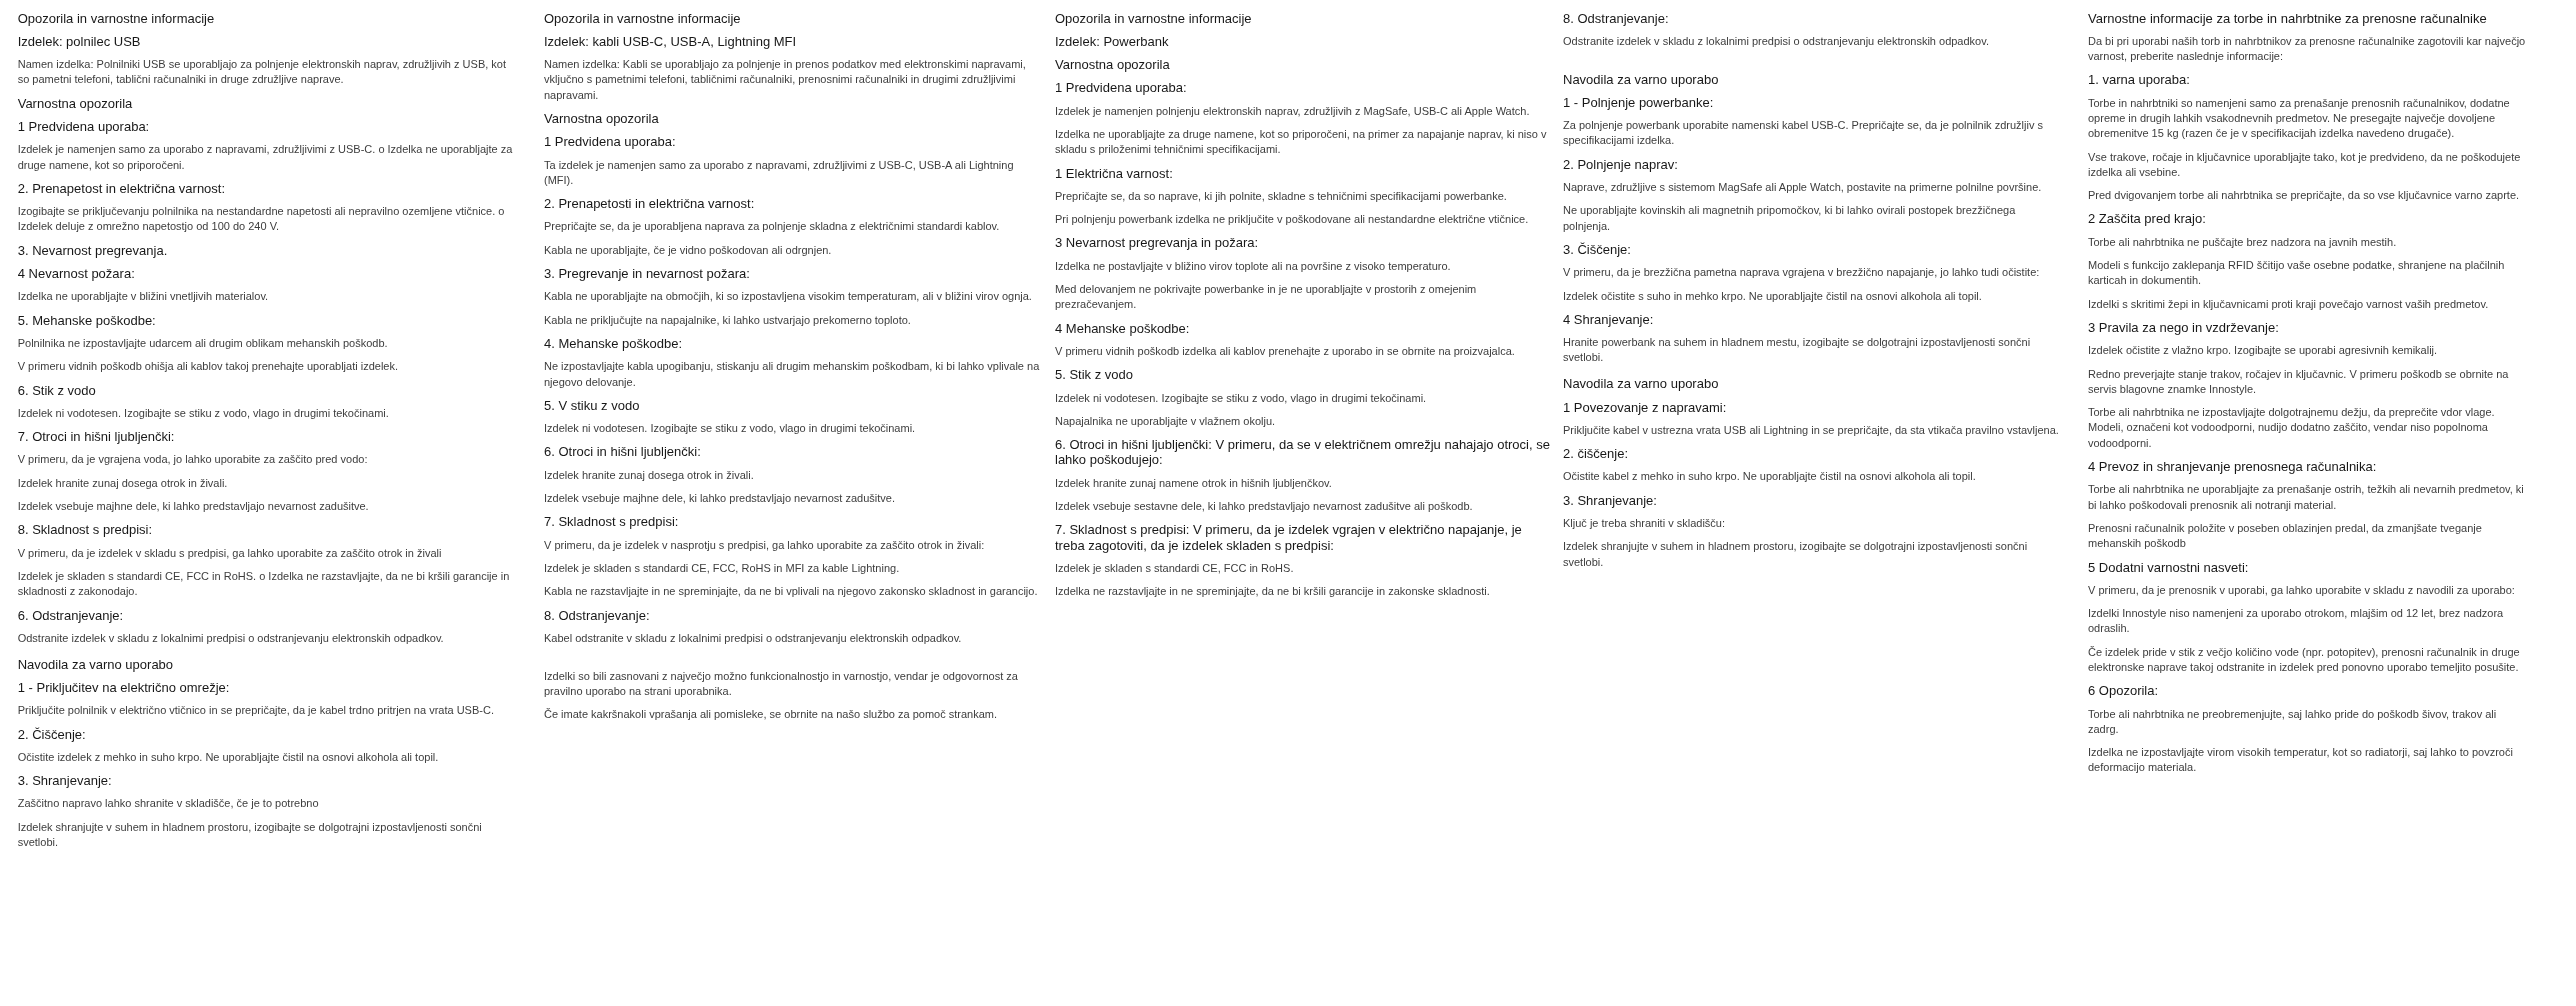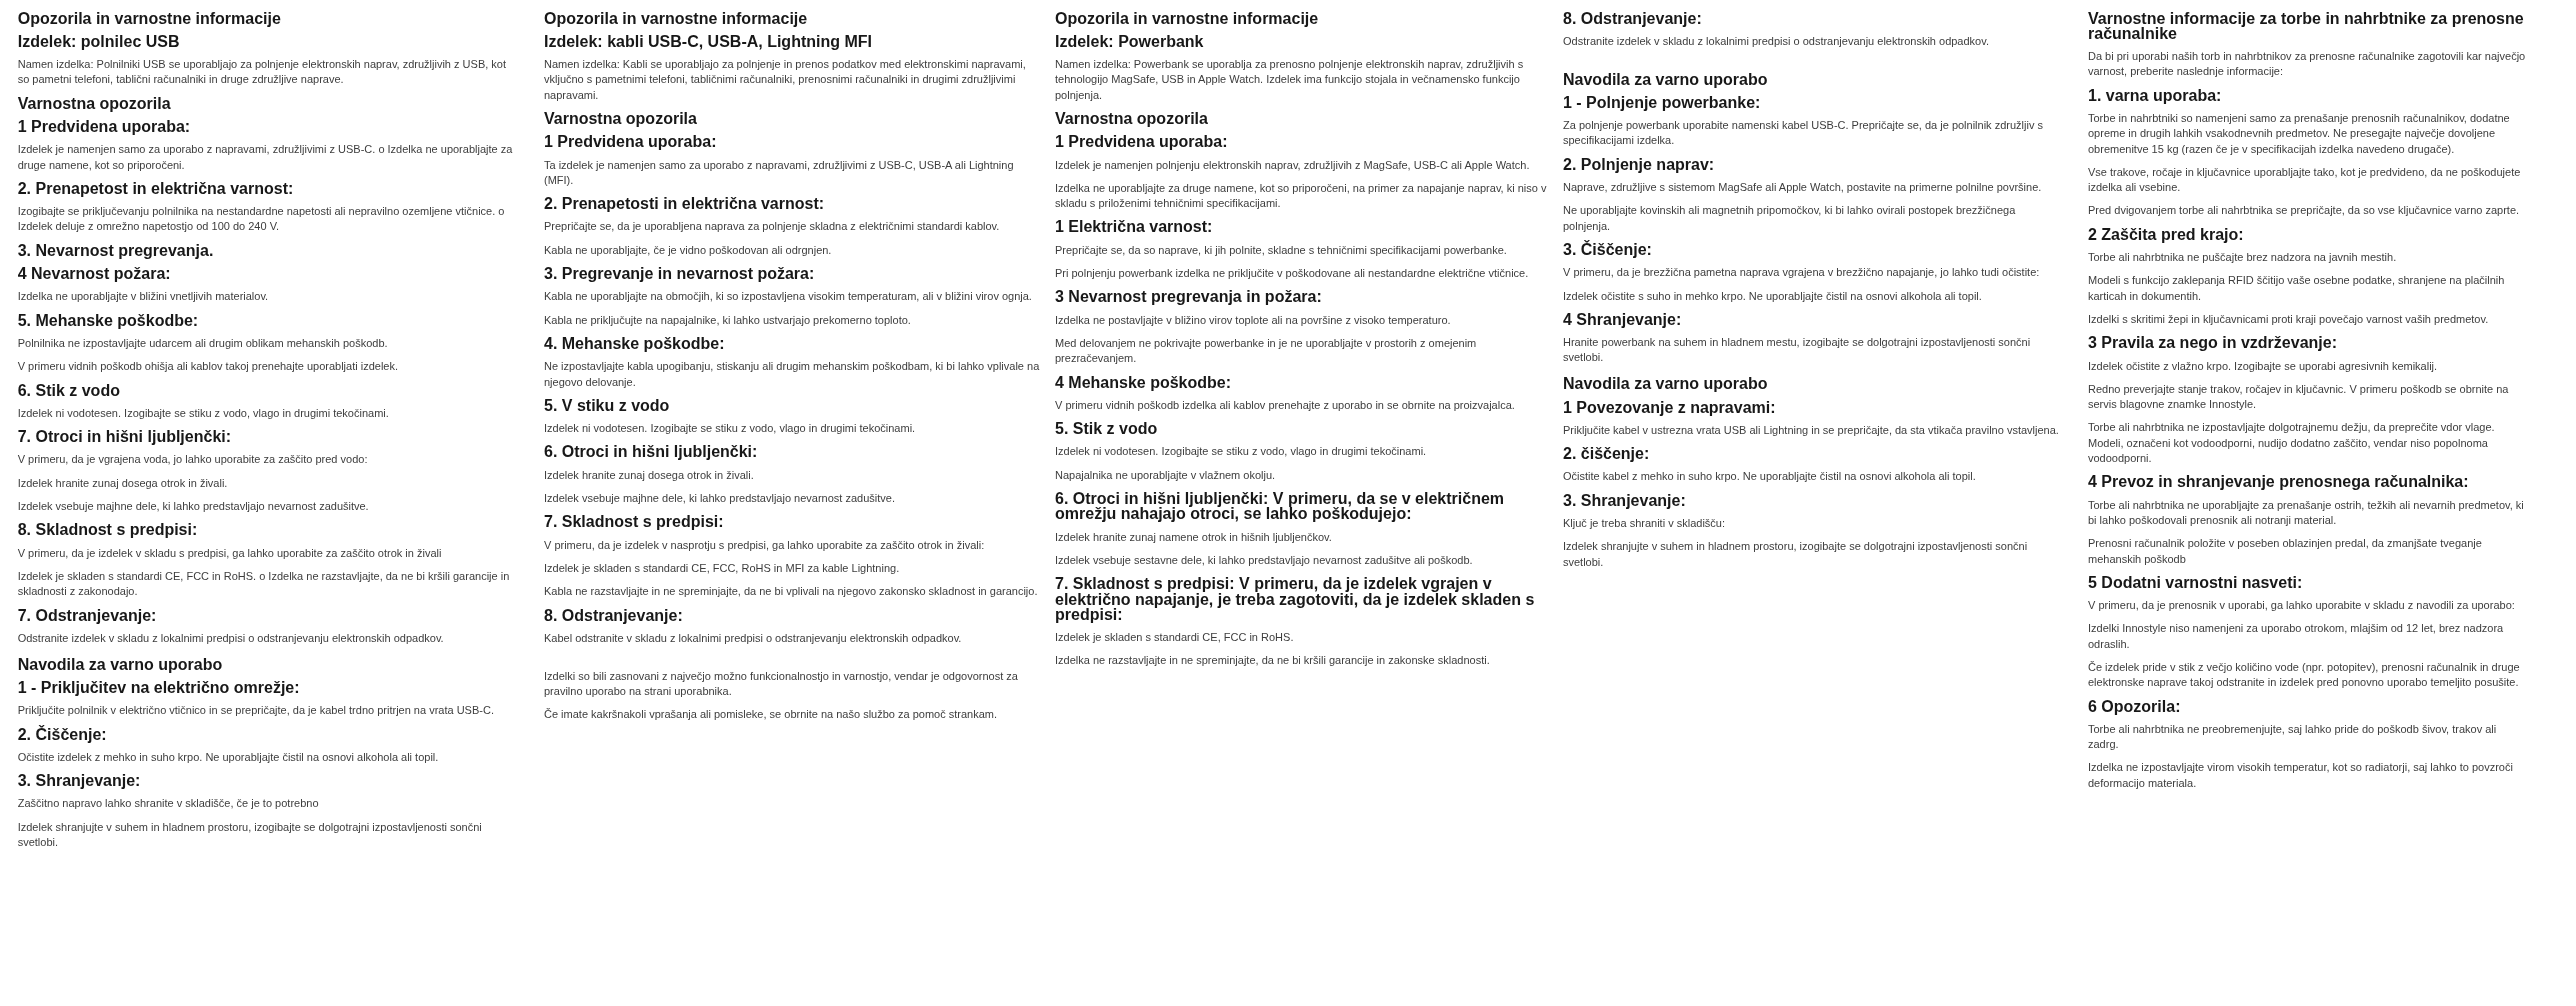--- a/index.html
+++ b/index.html
@@ -11,22 +11,22 @@
     position:relative;
   }
   .doc{position:absolute;inset:0;}
   .col{position:absolute;top:10.5px;}
   .col-0{left:17.7px;width:497px;}
   .col-1{left:544px;width:497px;}
   .col-2{left:1055px;width:497px;}
   .col-3{left:1563px;width:497px;}
   .col-4{left:2088px;width:441px;}
   .col h3{
-    font-size:16px;line-height:15.3px;margin:0 0 8px;
-    color:#181818;font-weight:700;letter-spacing:0;
+    font-size:13px;line-height:15.3px;margin:0 0 8px;
+    color:#181818;font-weight:400;letter-spacing:0;
   }
   .col p{
     font-size:11px;line-height:15.3px;margin:0 0 8px;
     color:#3d3d3d;font-weight:400;
   }
   .gap-lg{margin-top:22.5px !important;}
   .gap-sm{margin-top:10.5px !important;}
 </style>
 </head>
 <body>
@@ -49,21 +49,21 @@
       <p>V primeru vidnih poškodb ohišja ali kablov takoj prenehajte uporabljati izdelek.</p>
       <h3>6. Stik z vodo</h3>
       <p>Izdelek ni vodotesen. Izogibajte se stiku z vodo, vlago in drugimi tekočinami.</p>
       <h3>7. Otroci in hišni ljubljenčki:</h3>
       <p>V primeru, da je vgrajena voda, jo lahko uporabite za zaščito pred vodo:</p>
       <p>Izdelek hranite zunaj dosega otrok in živali.</p>
       <p>Izdelek vsebuje majhne dele, ki lahko predstavljajo nevarnost zadušitve.</p>
       <h3>8. Skladnost s predpisi:</h3>
       <p>V primeru, da je izdelek v skladu s predpisi, ga lahko uporabite za zaščito otrok in živali</p>
       <p>Izdelek je skladen s standardi CE, FCC in RoHS. o Izdelka ne razstavljajte, da ne bi kršili garancije in skladnosti z zakonodajo.</p>
-      <h3>7. Odstranjevanje:</h3>
+      <h3>6. Odstranjevanje:</h3>
       <p>Odstranite izdelek v skladu z lokalnimi predpisi o odstranjevanju elektronskih odpadkov.</p>
       <h3 class="gap-sm">Navodila za varno uporabo</h3>
       <h3>1 - Priključitev na električno omrežje:</h3>
       <p>Priključite polnilnik v električno vtičnico in se prepričajte, da je kabel trdno pritrjen na vrata USB-C.</p>
       <h3>2. Čiščenje:</h3>
       <p>Očistite izdelek z mehko in suho krpo. Ne uporabljajte čistil na osnovi alkohola ali topil.</p>
       <h3>3. Shranjevanje:</h3>
       <p>Zaščitno napravo lahko shranite v skladišče, če je to potrebno</p>
       <p>Izdelek shranjujte v suhem in hladnem prostoru, izogibajte se dolgotrajni izpostavljenosti sončni svetlobi.</p>
     </section>
@@ -92,21 +92,20 @@
       <p>Izdelek je skladen s standardi CE, FCC, RoHS in MFI za kable Lightning.</p>
       <p>Kabla ne razstavljajte in ne spreminjajte, da ne bi vplivali na njegovo zakonsko skladnost in garancijo.</p>
       <h3>8. Odstranjevanje:</h3>
       <p>Kabel odstranite v skladu z lokalnimi predpisi o odstranjevanju elektronskih odpadkov.</p>
       <p class="gap-lg">Izdelki so bili zasnovani z največjo možno funkcionalnostjo in varnostjo, vendar je odgovornost za pravilno uporabo na strani uporabnika.</p>
       <p>Če imate kakršnakoli vprašanja ali pomisleke, se obrnite na našo službo za pomoč strankam.</p>
     </section>
     <section class="col col-2">
       <h3>Opozorila in varnostne informacije</h3>
       <h3>Izdelek: Powerbank</h3>
-      <p>Namen izdelka: Powerbank se uporablja za prenosno polnjenje elektronskih naprav, združljivih s tehnologijo MagSafe, USB in Apple Watch. Izdelek ima funkcijo stojala in večnamensko funkcijo polnjenja.</p>
       <h3>Varnostna opozorila</h3>
       <h3>1 Predvidena uporaba:</h3>
       <p>Izdelek je namenjen polnjenju elektronskih naprav, združljivih z MagSafe, USB-C ali Apple Watch.</p>
       <p>Izdelka ne uporabljajte za druge namene, kot so priporočeni, na primer za napajanje naprav, ki niso v skladu s priloženimi tehničnimi specifikacijami.</p>
       <h3>1 Električna varnost:</h3>
       <p>Prepričajte se, da so naprave, ki jih polnite, skladne s tehničnimi specifikacijami powerbanke.</p>
       <p>Pri polnjenju powerbank izdelka ne priključite v poškodovane ali nestandardne električne vtičnice.</p>
       <h3>3 Nevarnost pregrevanja in požara:</h3>
       <p>Izdelka ne postavljajte v bližino virov toplote ali na površine z visoko temperaturo.</p>
       <p>Med delovanjem ne pokrivajte powerbanke in je ne uporabljajte v prostorih z omejenim prezračevanjem.</p>

